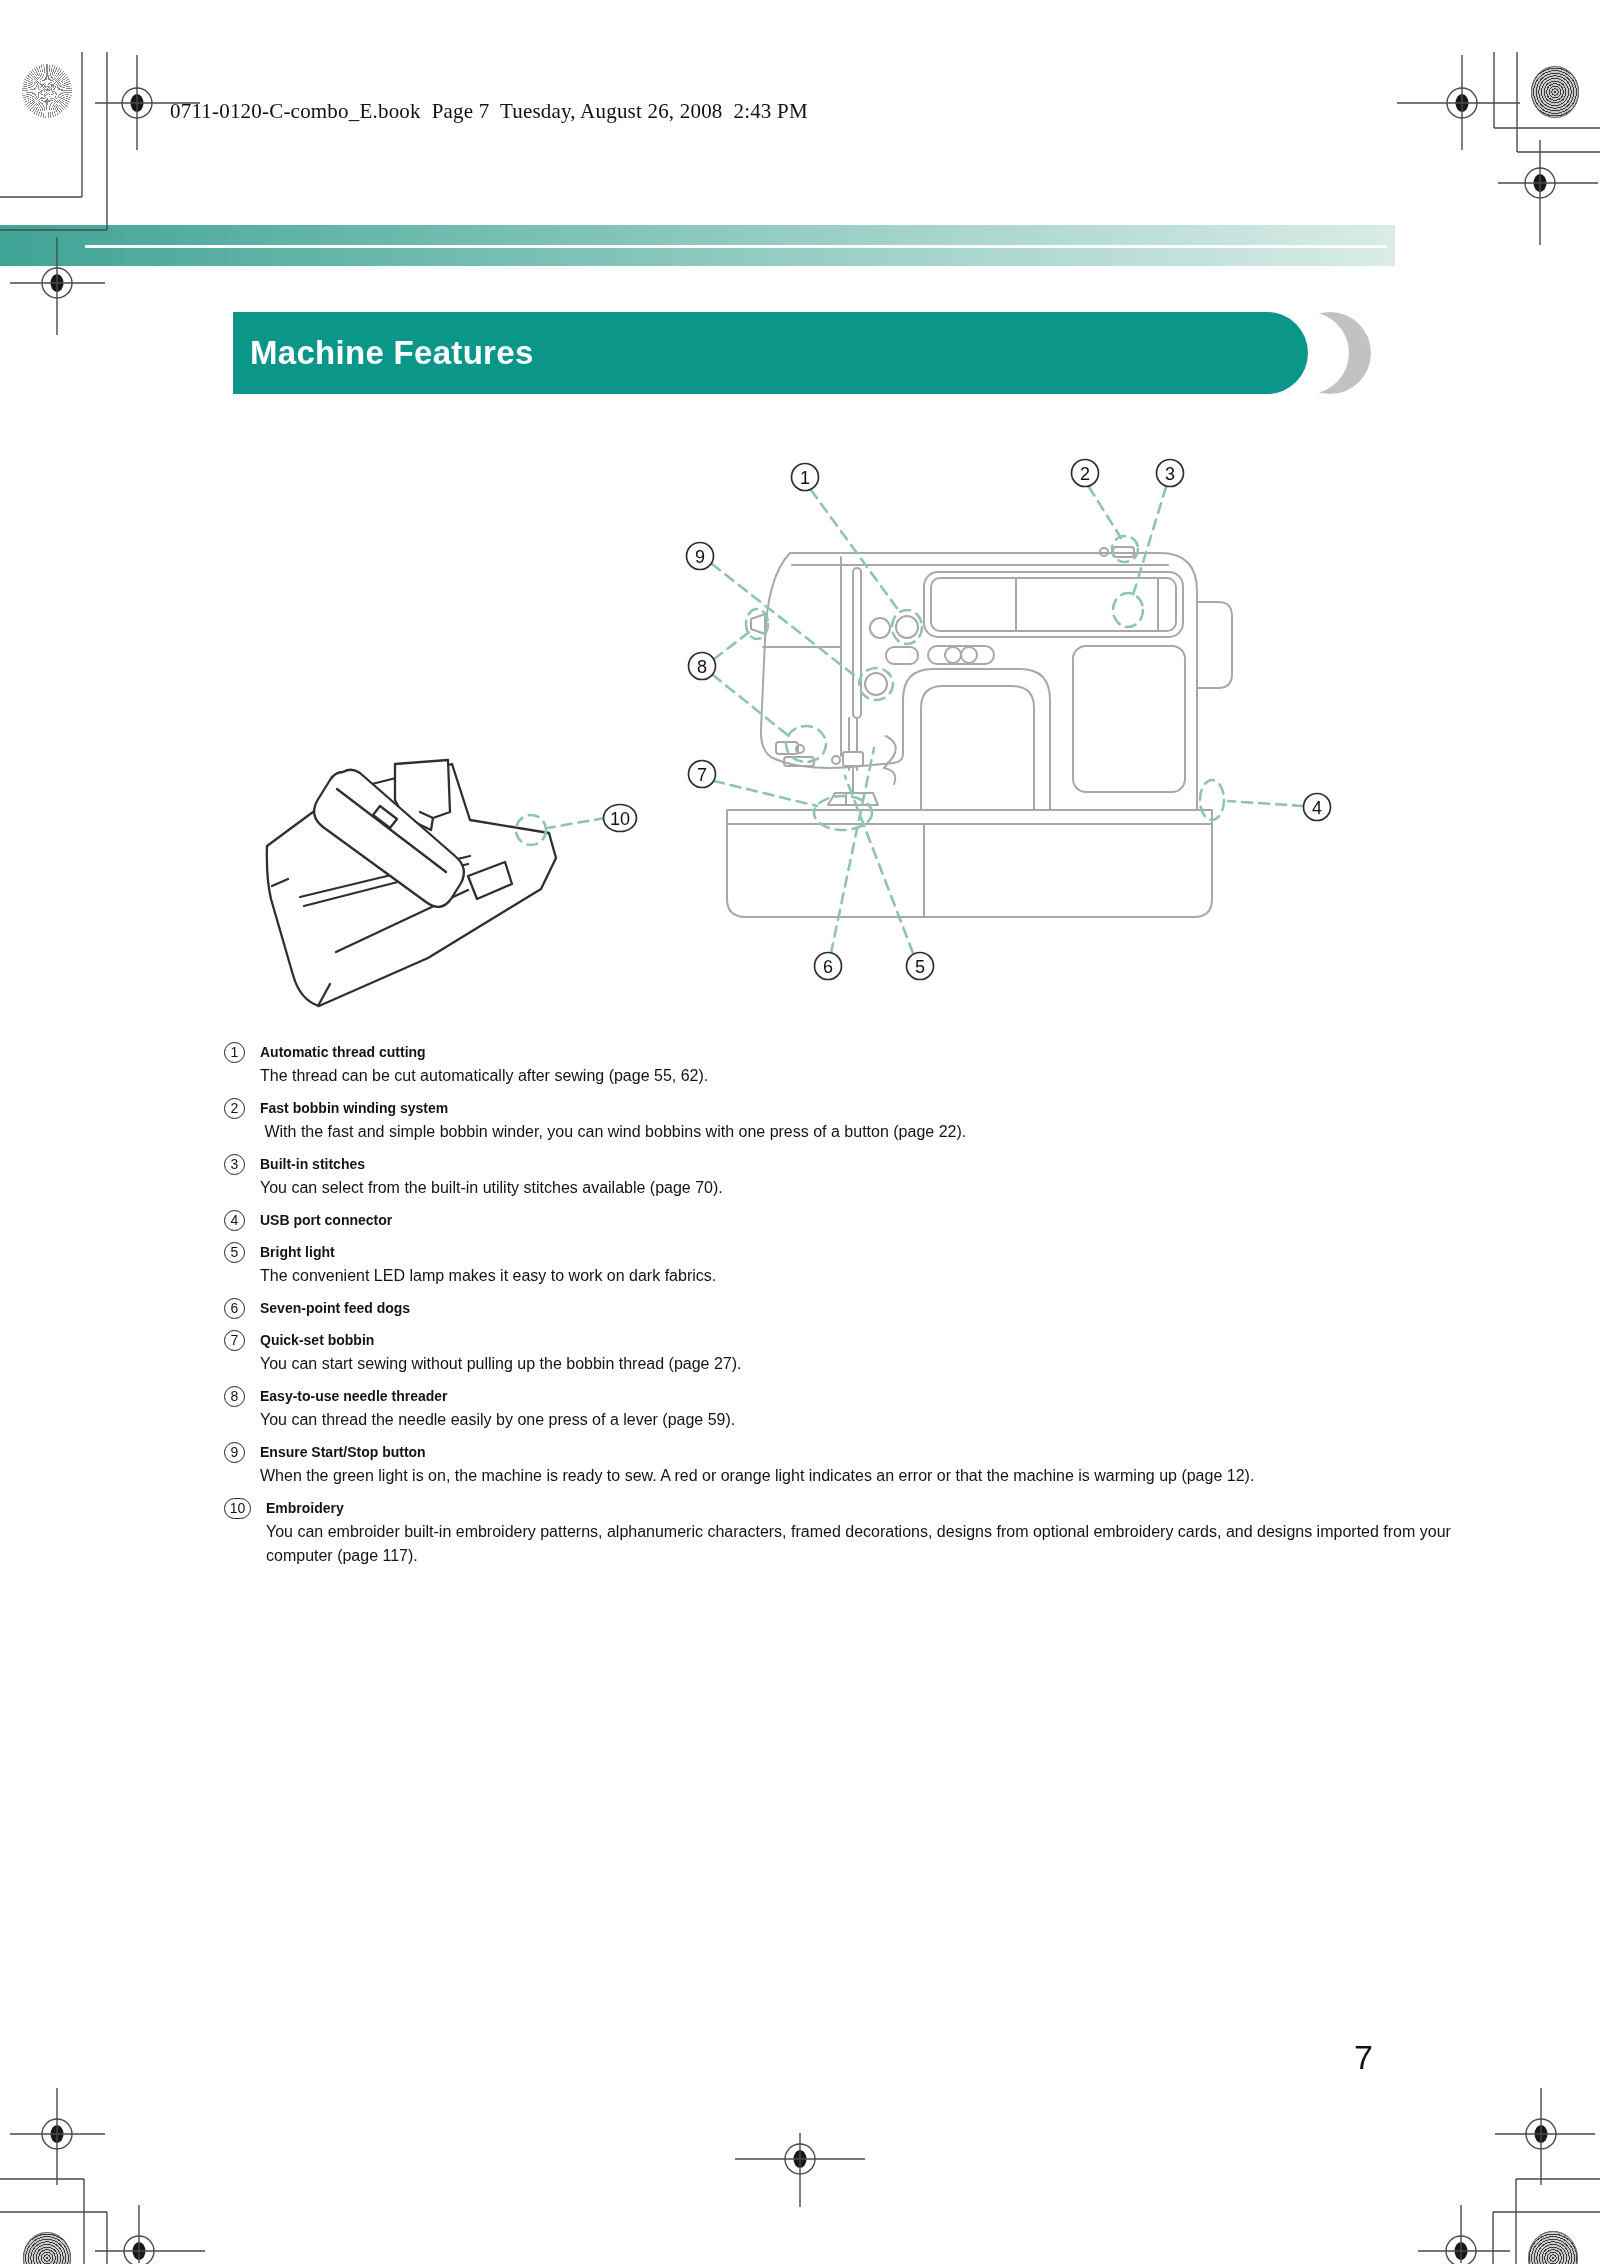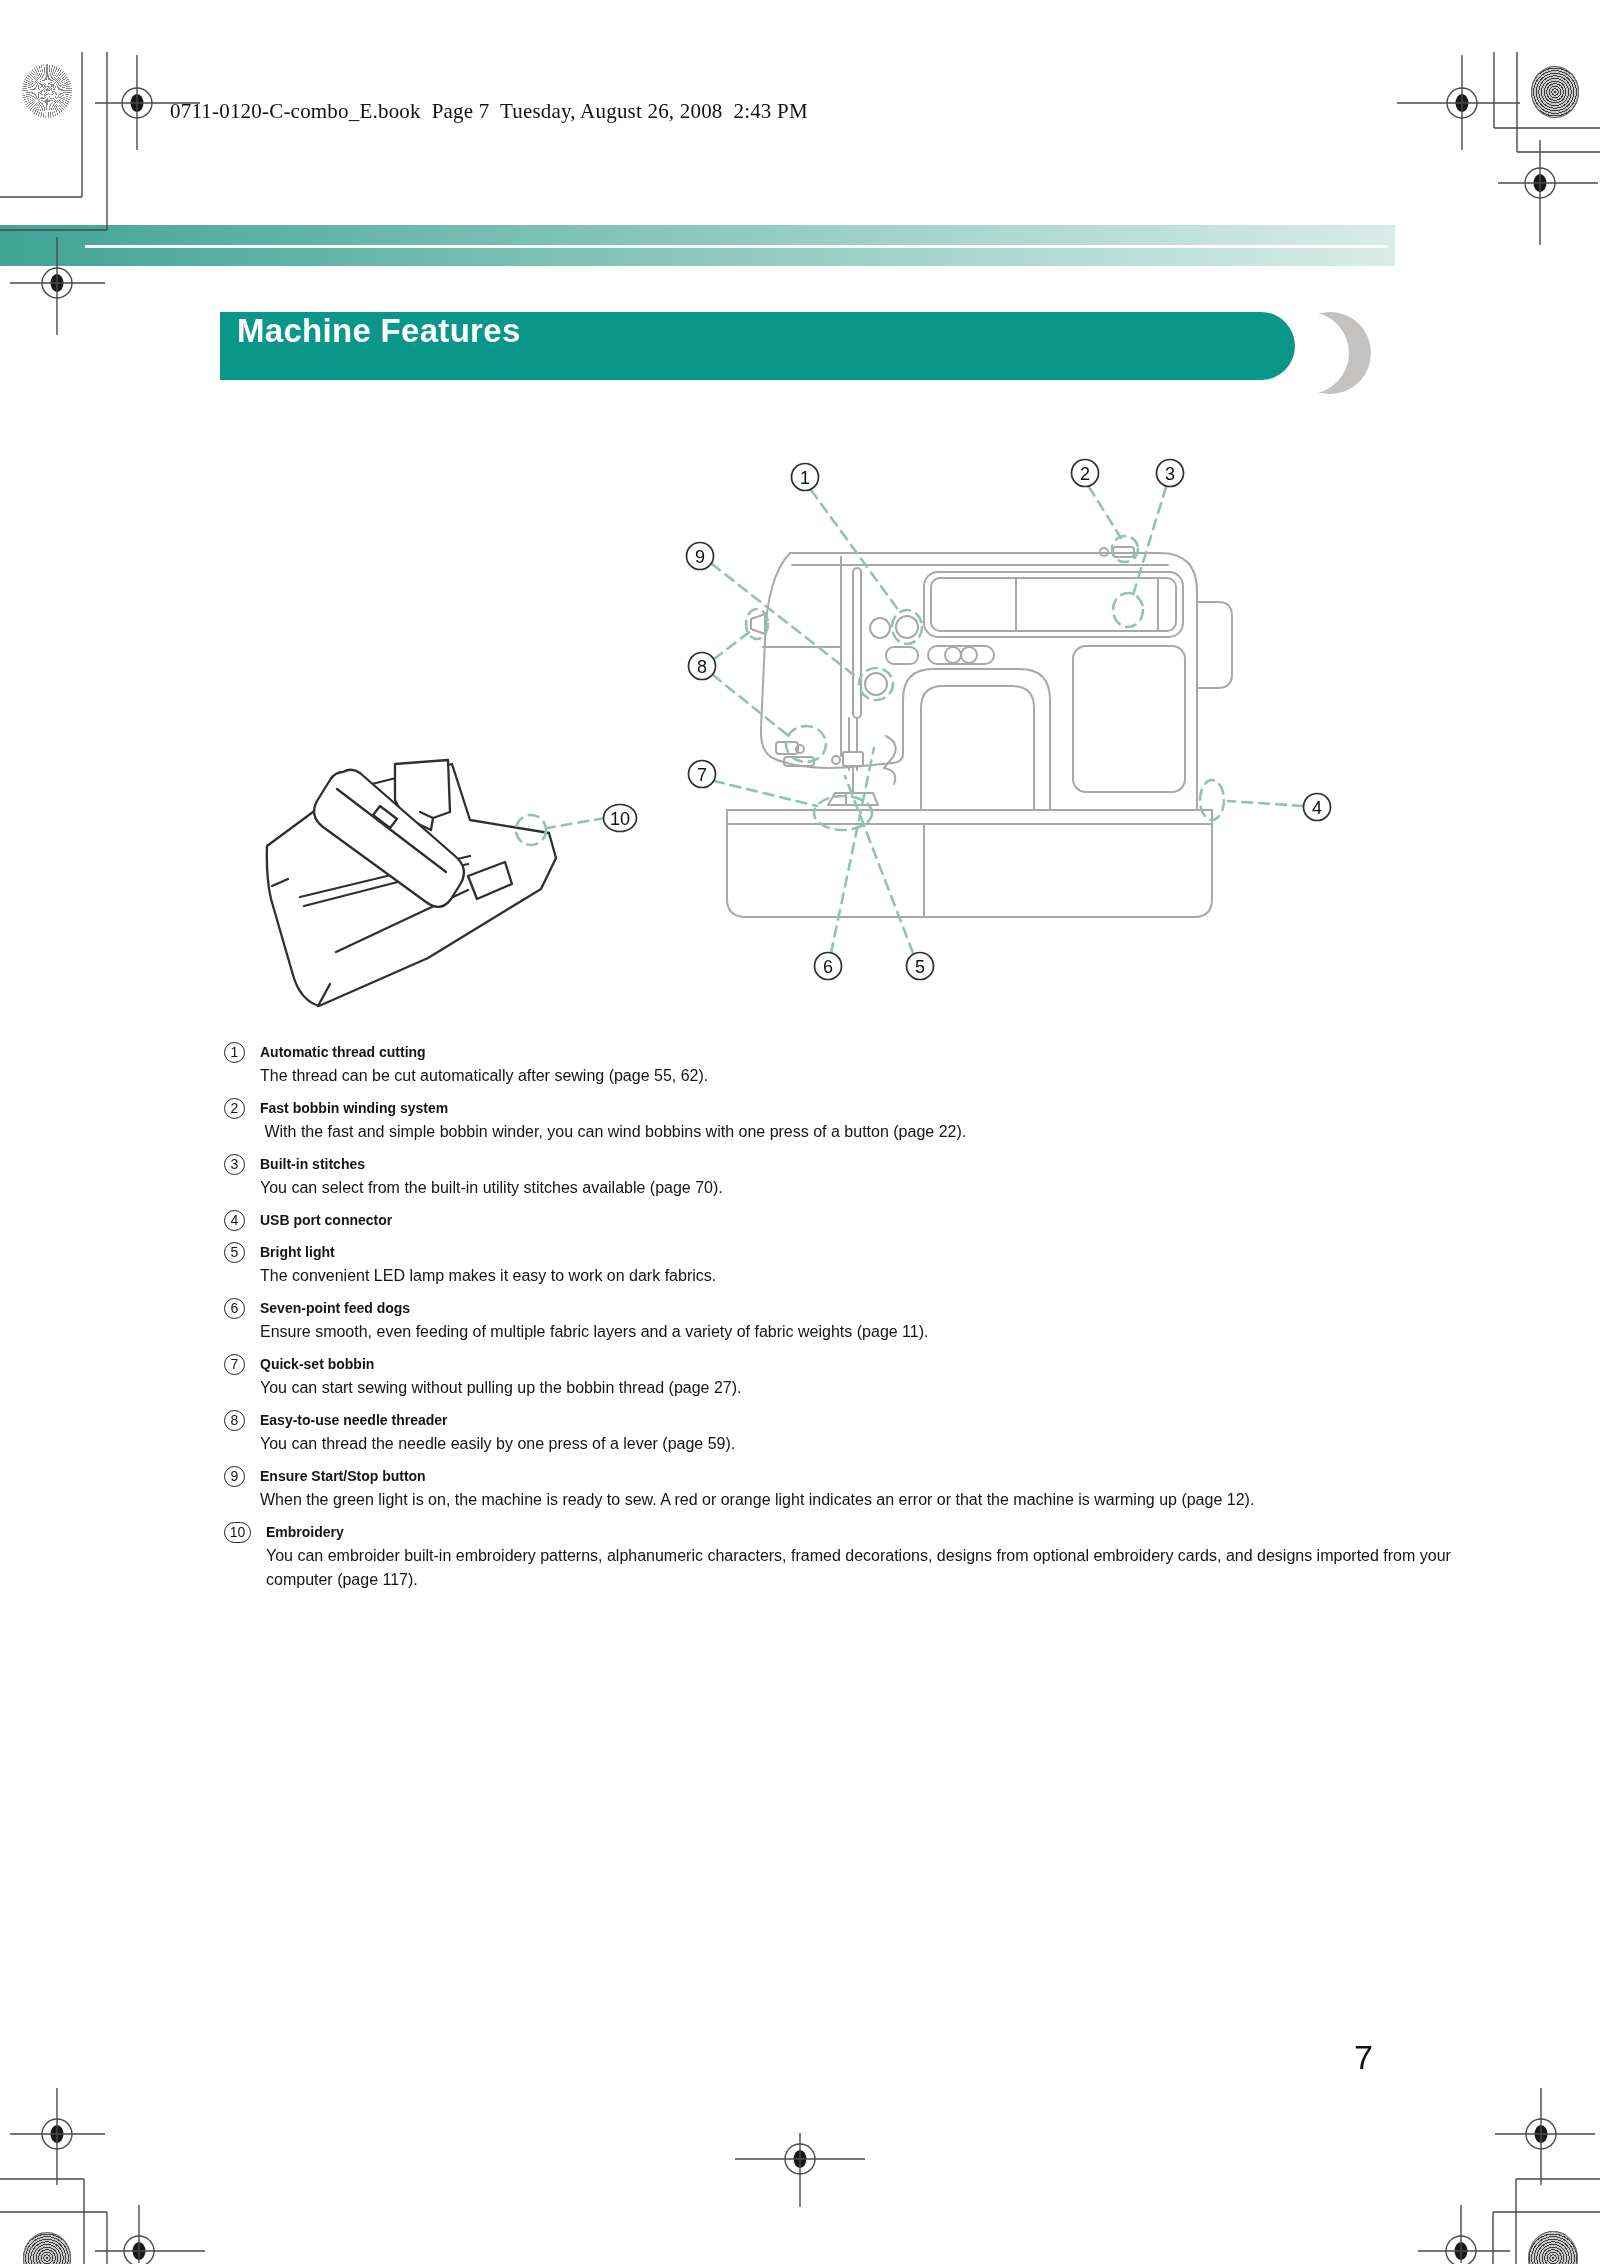--- a/index.html
+++ b/index.html
@@ -23,22 +23,22 @@
                font-size:21px;letter-spacing:.2px;white-space:pre;color:#111}
 
   
   .gradbar{left:0;top:225px;width:1395px;height:41px;
            background:linear-gradient(90deg,var(--bar-gradient-start),var(--bar-gradient-end))}
   .gradbar .hline{position:absolute;left:85px;right:8px;top:20px;height:3px;background:#fdfefe}
 
   
   .crescent-gray{left:1289px;top:312px;width:82px;height:82px;border-radius:50%;background:#c4c2c0}
   .crescent-white{left:1267px;top:312px;width:82px;height:82px;border-radius:50%;background:#ffffff}
-  .banner{left:220px;top:312px;width:1075px;height:68px;background:var(--banner-teal);
-          border-radius:0 41px 41px 0;display:flex;align-items:flex-start}
+  .banner{left:233px;top:312px;width:1075px;height:82px;background:var(--banner-teal);
+          border-radius:0 41px 41px 0;display:flex;align-items:center}
   .banner-title{color:#ffffff;font-size:33px;font-weight:bold;padding-left:17px;letter-spacing:.3px}
 
   
   .features{left:224px;top:1040px;width:1256px}
   .feat{display:flex;gap:15px;margin-bottom:8px}
   .fnum{flex:0 0 auto;width:21px;height:21px;margin-top:2px;border:1.6px solid #222;
         border-radius:50%;font-size:14px;line-height:19px;text-align:center}
   .feat:last-child .fnum{width:27px;border-radius:11px}
   .ftext{flex:1}
   .ftitle{font-size:14px;line-height:24px;font-weight:bold}
@@ -107,21 +107,21 @@
     </span>
   </div>
   <div class="feat">
     <span class="fnum">5</span>
     <span class="ftext"><span class="ftitle">Bright light</span><br>
     <span class="fdesc">The convenient LED lamp makes it easy to work on dark fabrics.</span></span>
   </div>
   <div class="feat">
     <span class="fnum">6</span>
     <span class="ftext"><span class="ftitle">Seven-point feed dogs</span><br>
-    <span class="fdesc">Ensure smooth, even feeding of multiple fabric layers and a variety of fabric weights (page 11).</span></span>
+    </span>
   </div>
   <div class="feat">
     <span class="fnum">7</span>
     <span class="ftext"><span class="ftitle">Quick-set bobbin</span><br>
     <span class="fdesc">You can start sewing without pulling up the bobbin thread (page 27).</span></span>
   </div>
   <div class="feat">
     <span class="fnum">8</span>
     <span class="ftext"><span class="ftitle">Easy-to-use needle threader</span><br>
     <span class="fdesc">You can thread the needle easily by one press of a lever (page 59).</span></span>

